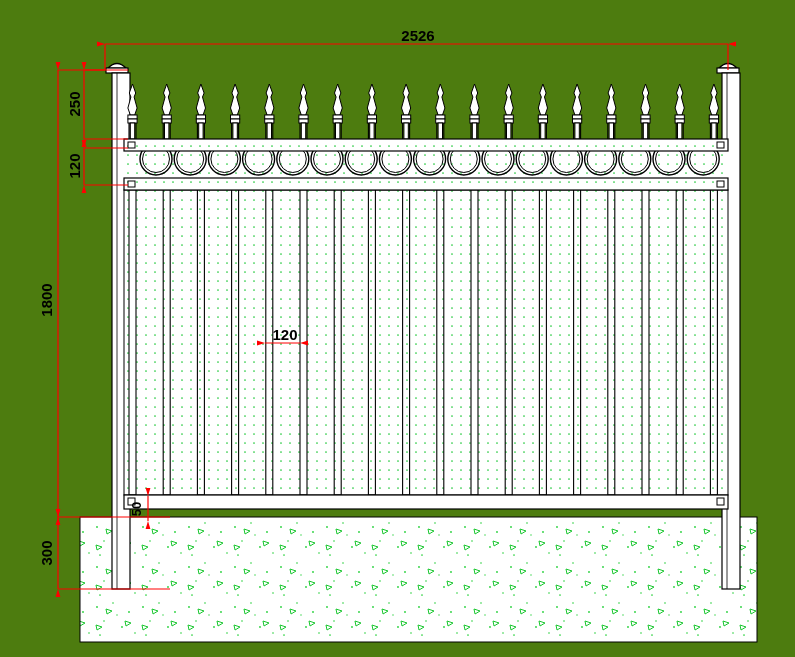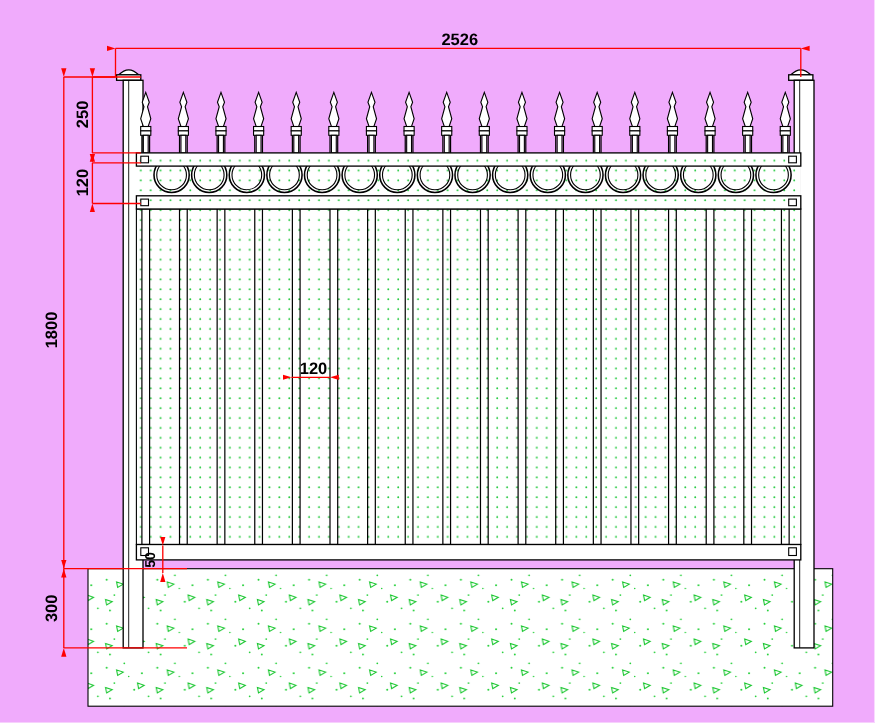--- a/index.html
+++ b/index.html
@@ -8,21 +8,21 @@
     padding: 0;
     background: #ffffff;
   }
   body {
     font-family: "Liberation Sans", sans-serif;
   }
   #cad-stage {
     position: relative;
     width: 795px;
     height: 657px;
-    background: #f0abfc;
+    background: #4d7c0f;
     overflow: hidden;
   }
   #cad-svg {
     position: absolute;
     left: 0;
     top: 0;
     width: 795px;
     height: 657px;
     display: block;
   }

